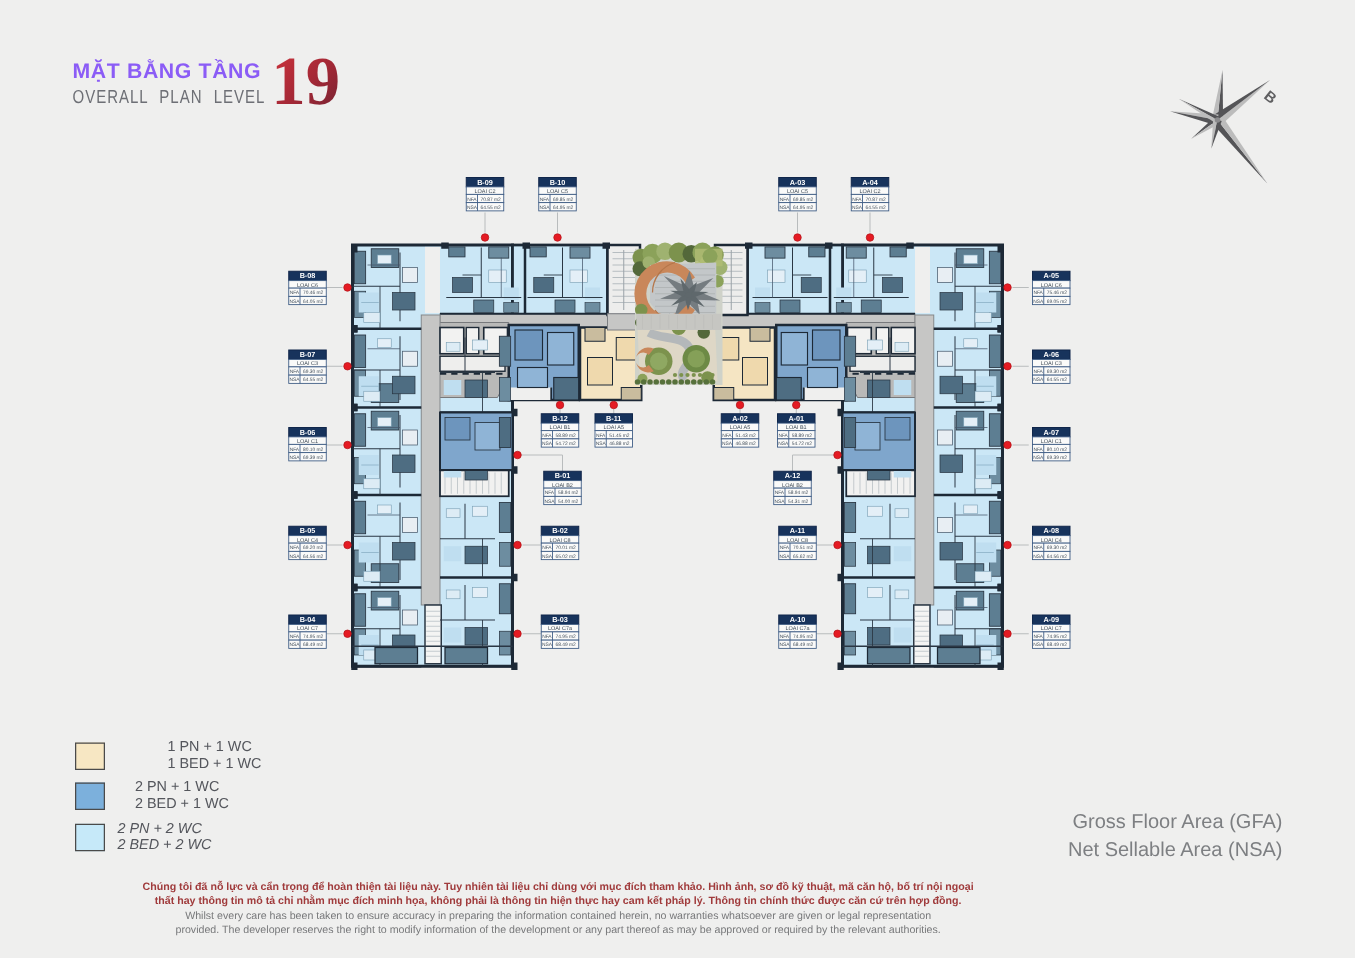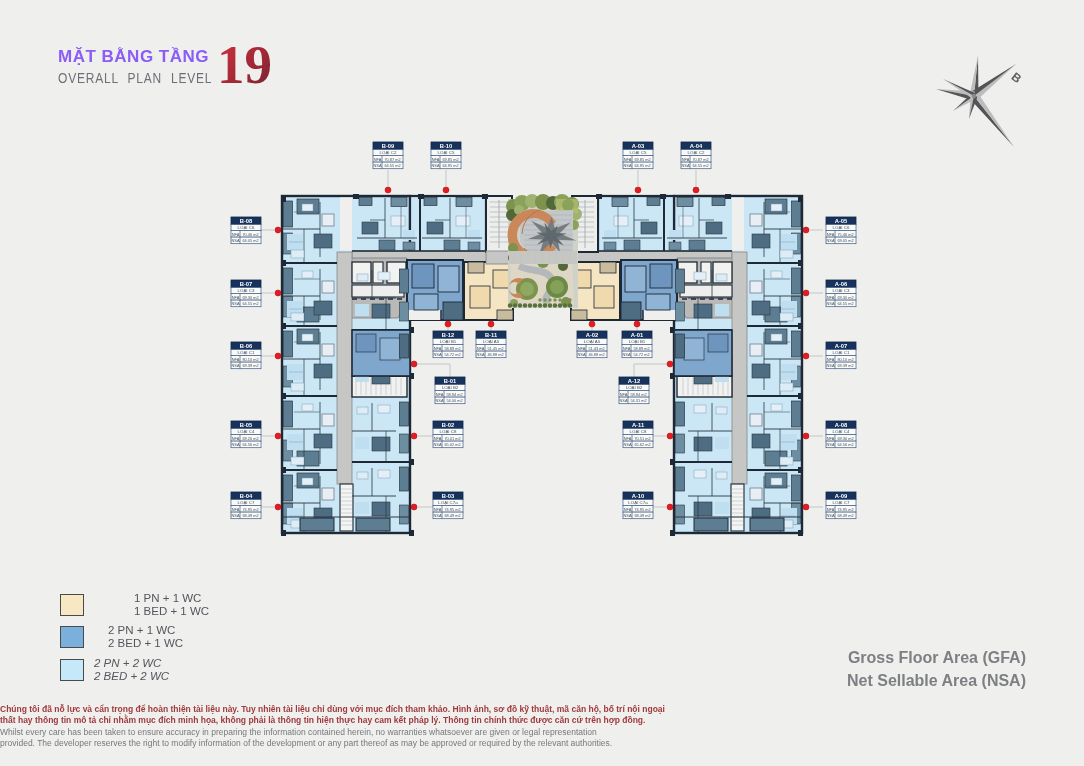--- a/index.html
+++ b/index.html
@@ -3,22 +3,22 @@
 html,body{margin:0;padding:0;background:#efefee;}
 #page{position:relative;width:1084px;height:766px;background:#efefee;overflow:hidden;
  font-family:"Liberation Sans",sans-serif;}
 #plan{position:absolute;left:0;top:0;}
 .t1{position:absolute;left:58px;top:47px;font-size:17px;font-weight:bold;color:#8b5cf6;letter-spacing:0.5px;}
 .t2{position:absolute;left:58px;top:69px;font-size:15px;color:#6d6f75;letter-spacing:1px;word-spacing:6px;transform:scaleX(0.80);transform-origin:left;}
 .n16{position:absolute;left:217px;top:33px;font-family:"Liberation Serif",serif;font-size:55px;font-weight:bold;
  background:linear-gradient(135deg,#d3343c 0%,#a32836 55%,#6e2231 100%);-webkit-background-clip:text;background-clip:text;color:transparent;}
 .leg{position:absolute;font-size:11.5px;color:#54565c;line-height:12.5px;}
 .sw{position:absolute;width:22px;height:20px;border:1.6px solid #4a4a4a;}
-.gfa{position:absolute;right:58px;top:646px;text-align:right;font-size:16px;color:#7d7f82;line-height:23px;font-weight:bold;}
-.disc{position:absolute;left:0;top:704px;width:893px;font-size:8.5px;line-height:11.3px;}
+.gfa{position:absolute;right:58px;top:646px;text-align:right;font-size:16px;color:#7d7f82;line-height:23px;}
+.disc{position:absolute;left:0;top:704px;width:893px;text-align:center;font-size:8.5px;line-height:11.3px;}
 .dr{color:#a03b3c;font-weight:bold;}
 .dg{color:#77787a;}
 </style></head><body>
 <div id="page">
 <div id="plan"><svg width="1084" height="766" viewBox="0 0 1084 766">
         <rect width="1084" height="766" fill="#efefee"></rect>
         <defs>
           <linearGradient id="g16" x1="0" y1="0" x2="0.7" y2="1">
             <stop offset="0" stop-color="#d3343c"></stop>
             <stop offset="0.5" stop-color="#a32836"></stop>

